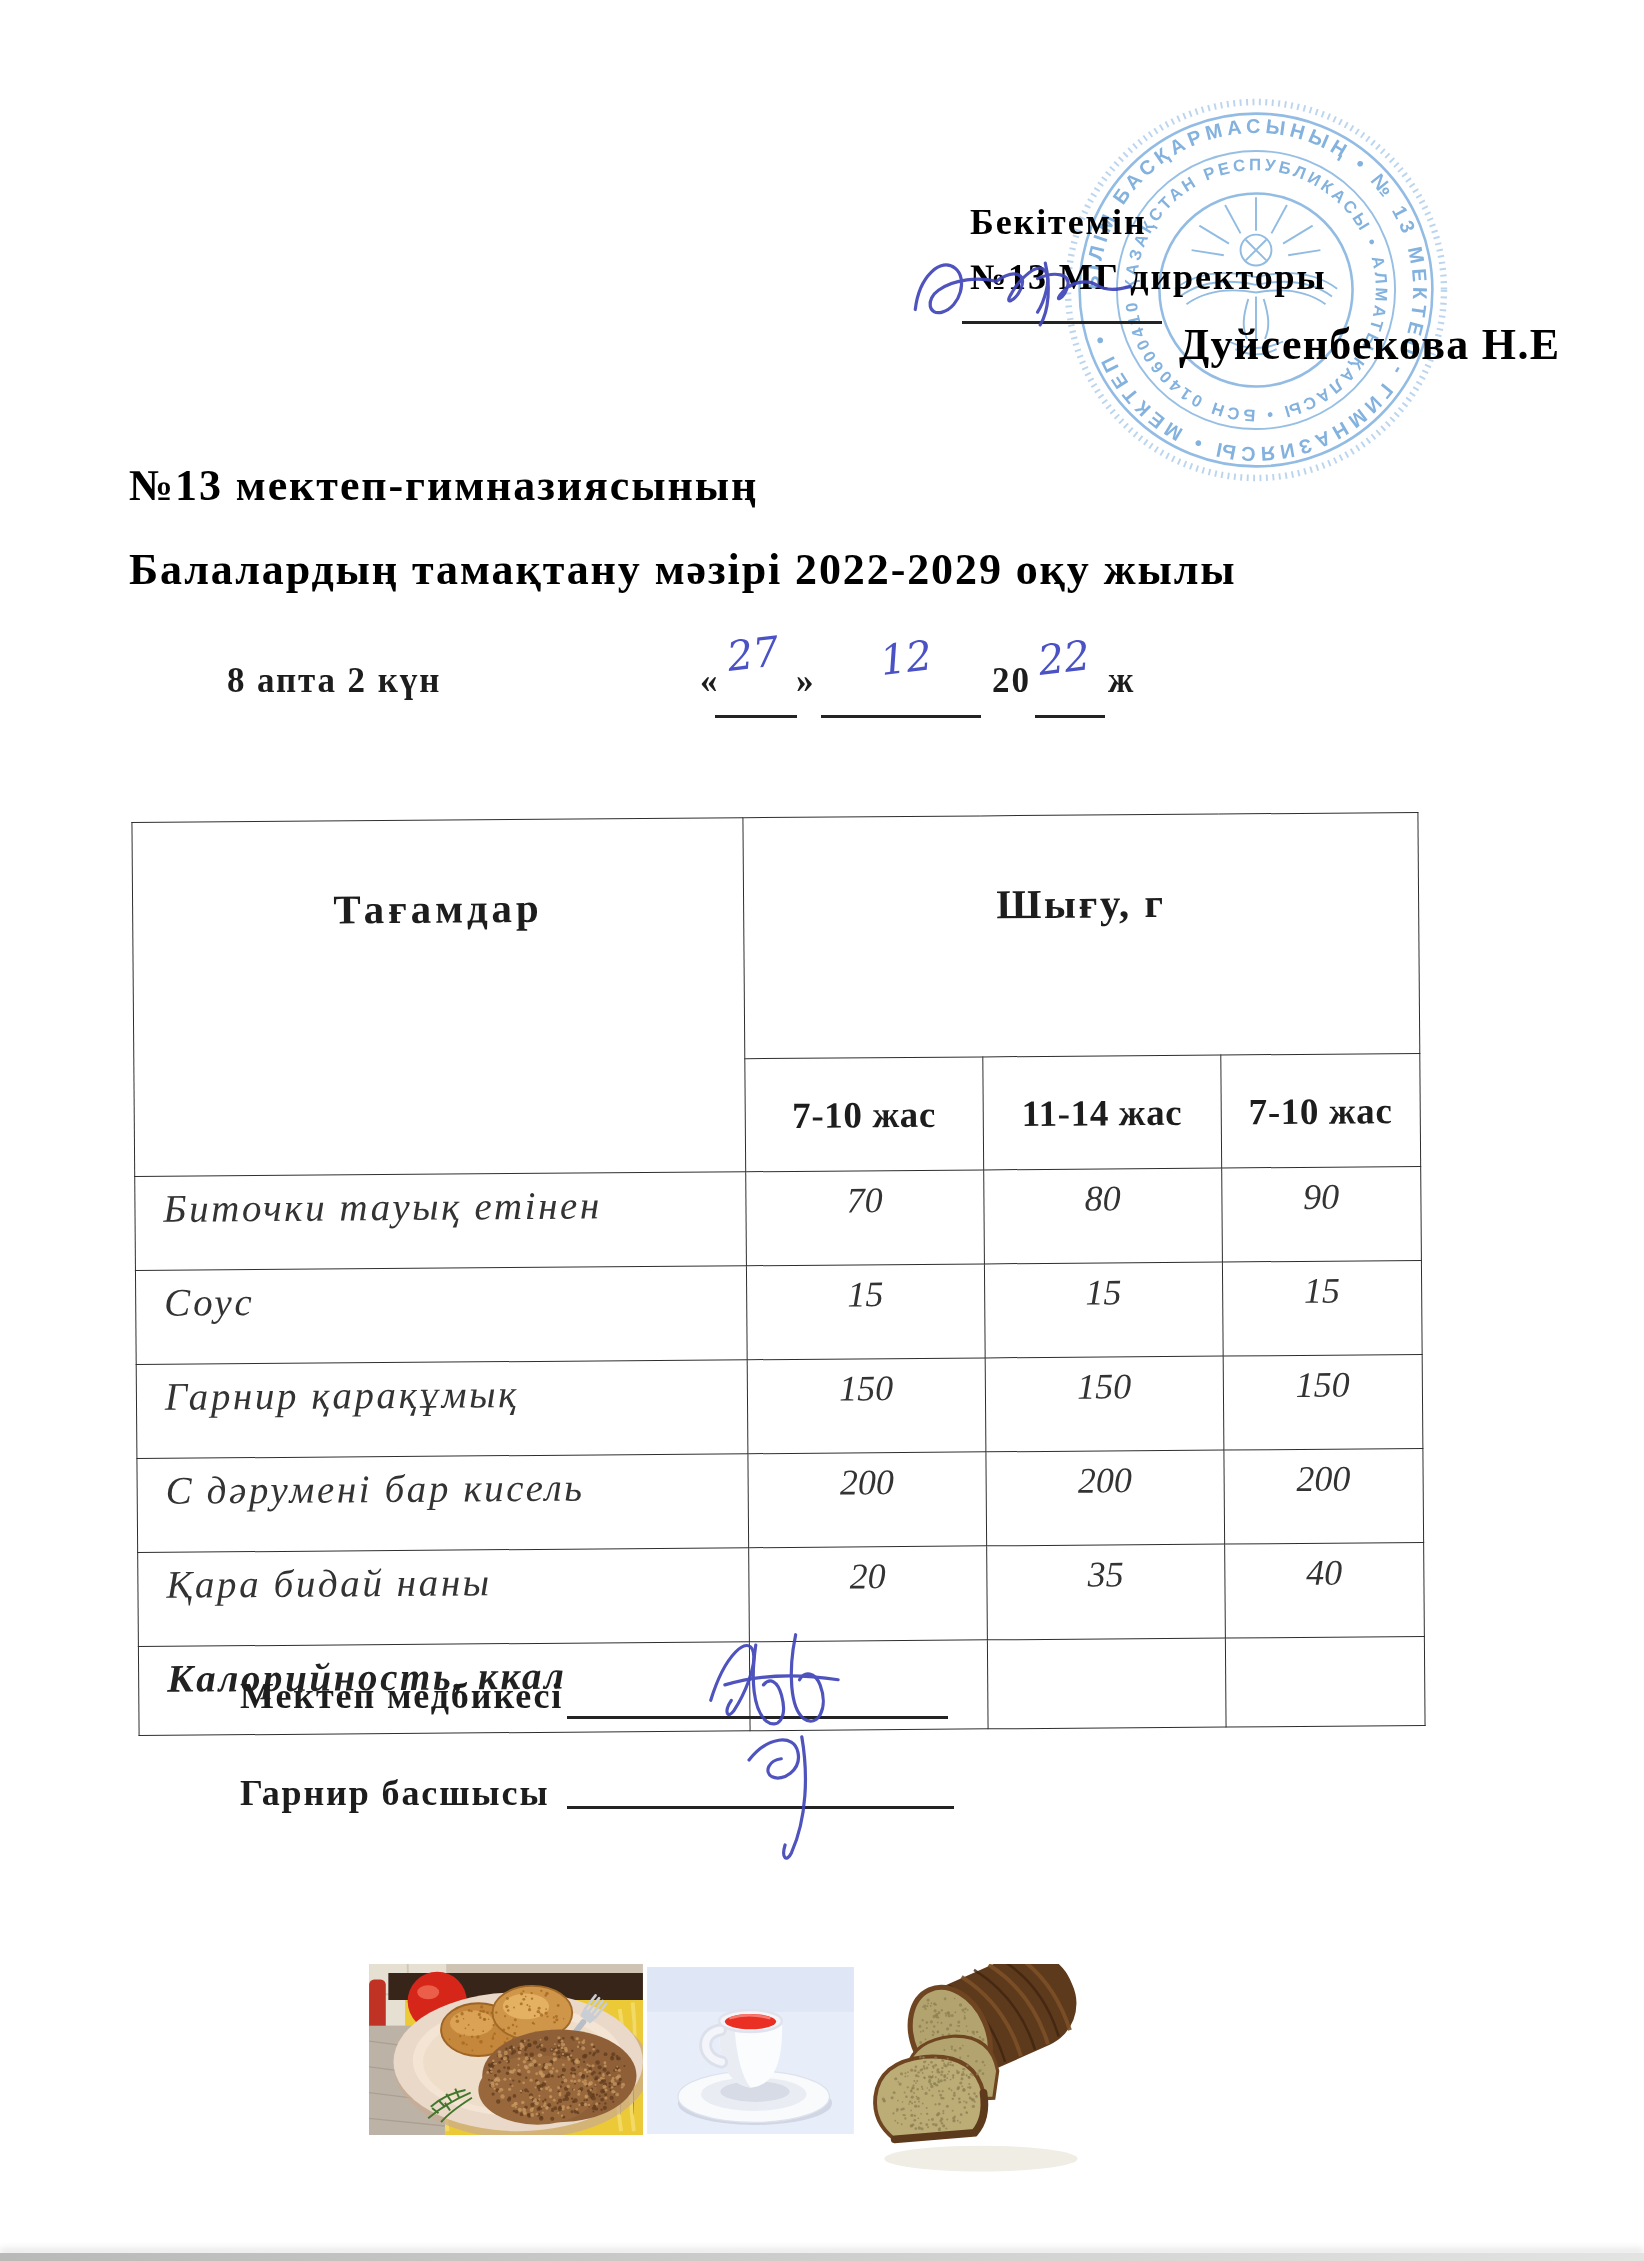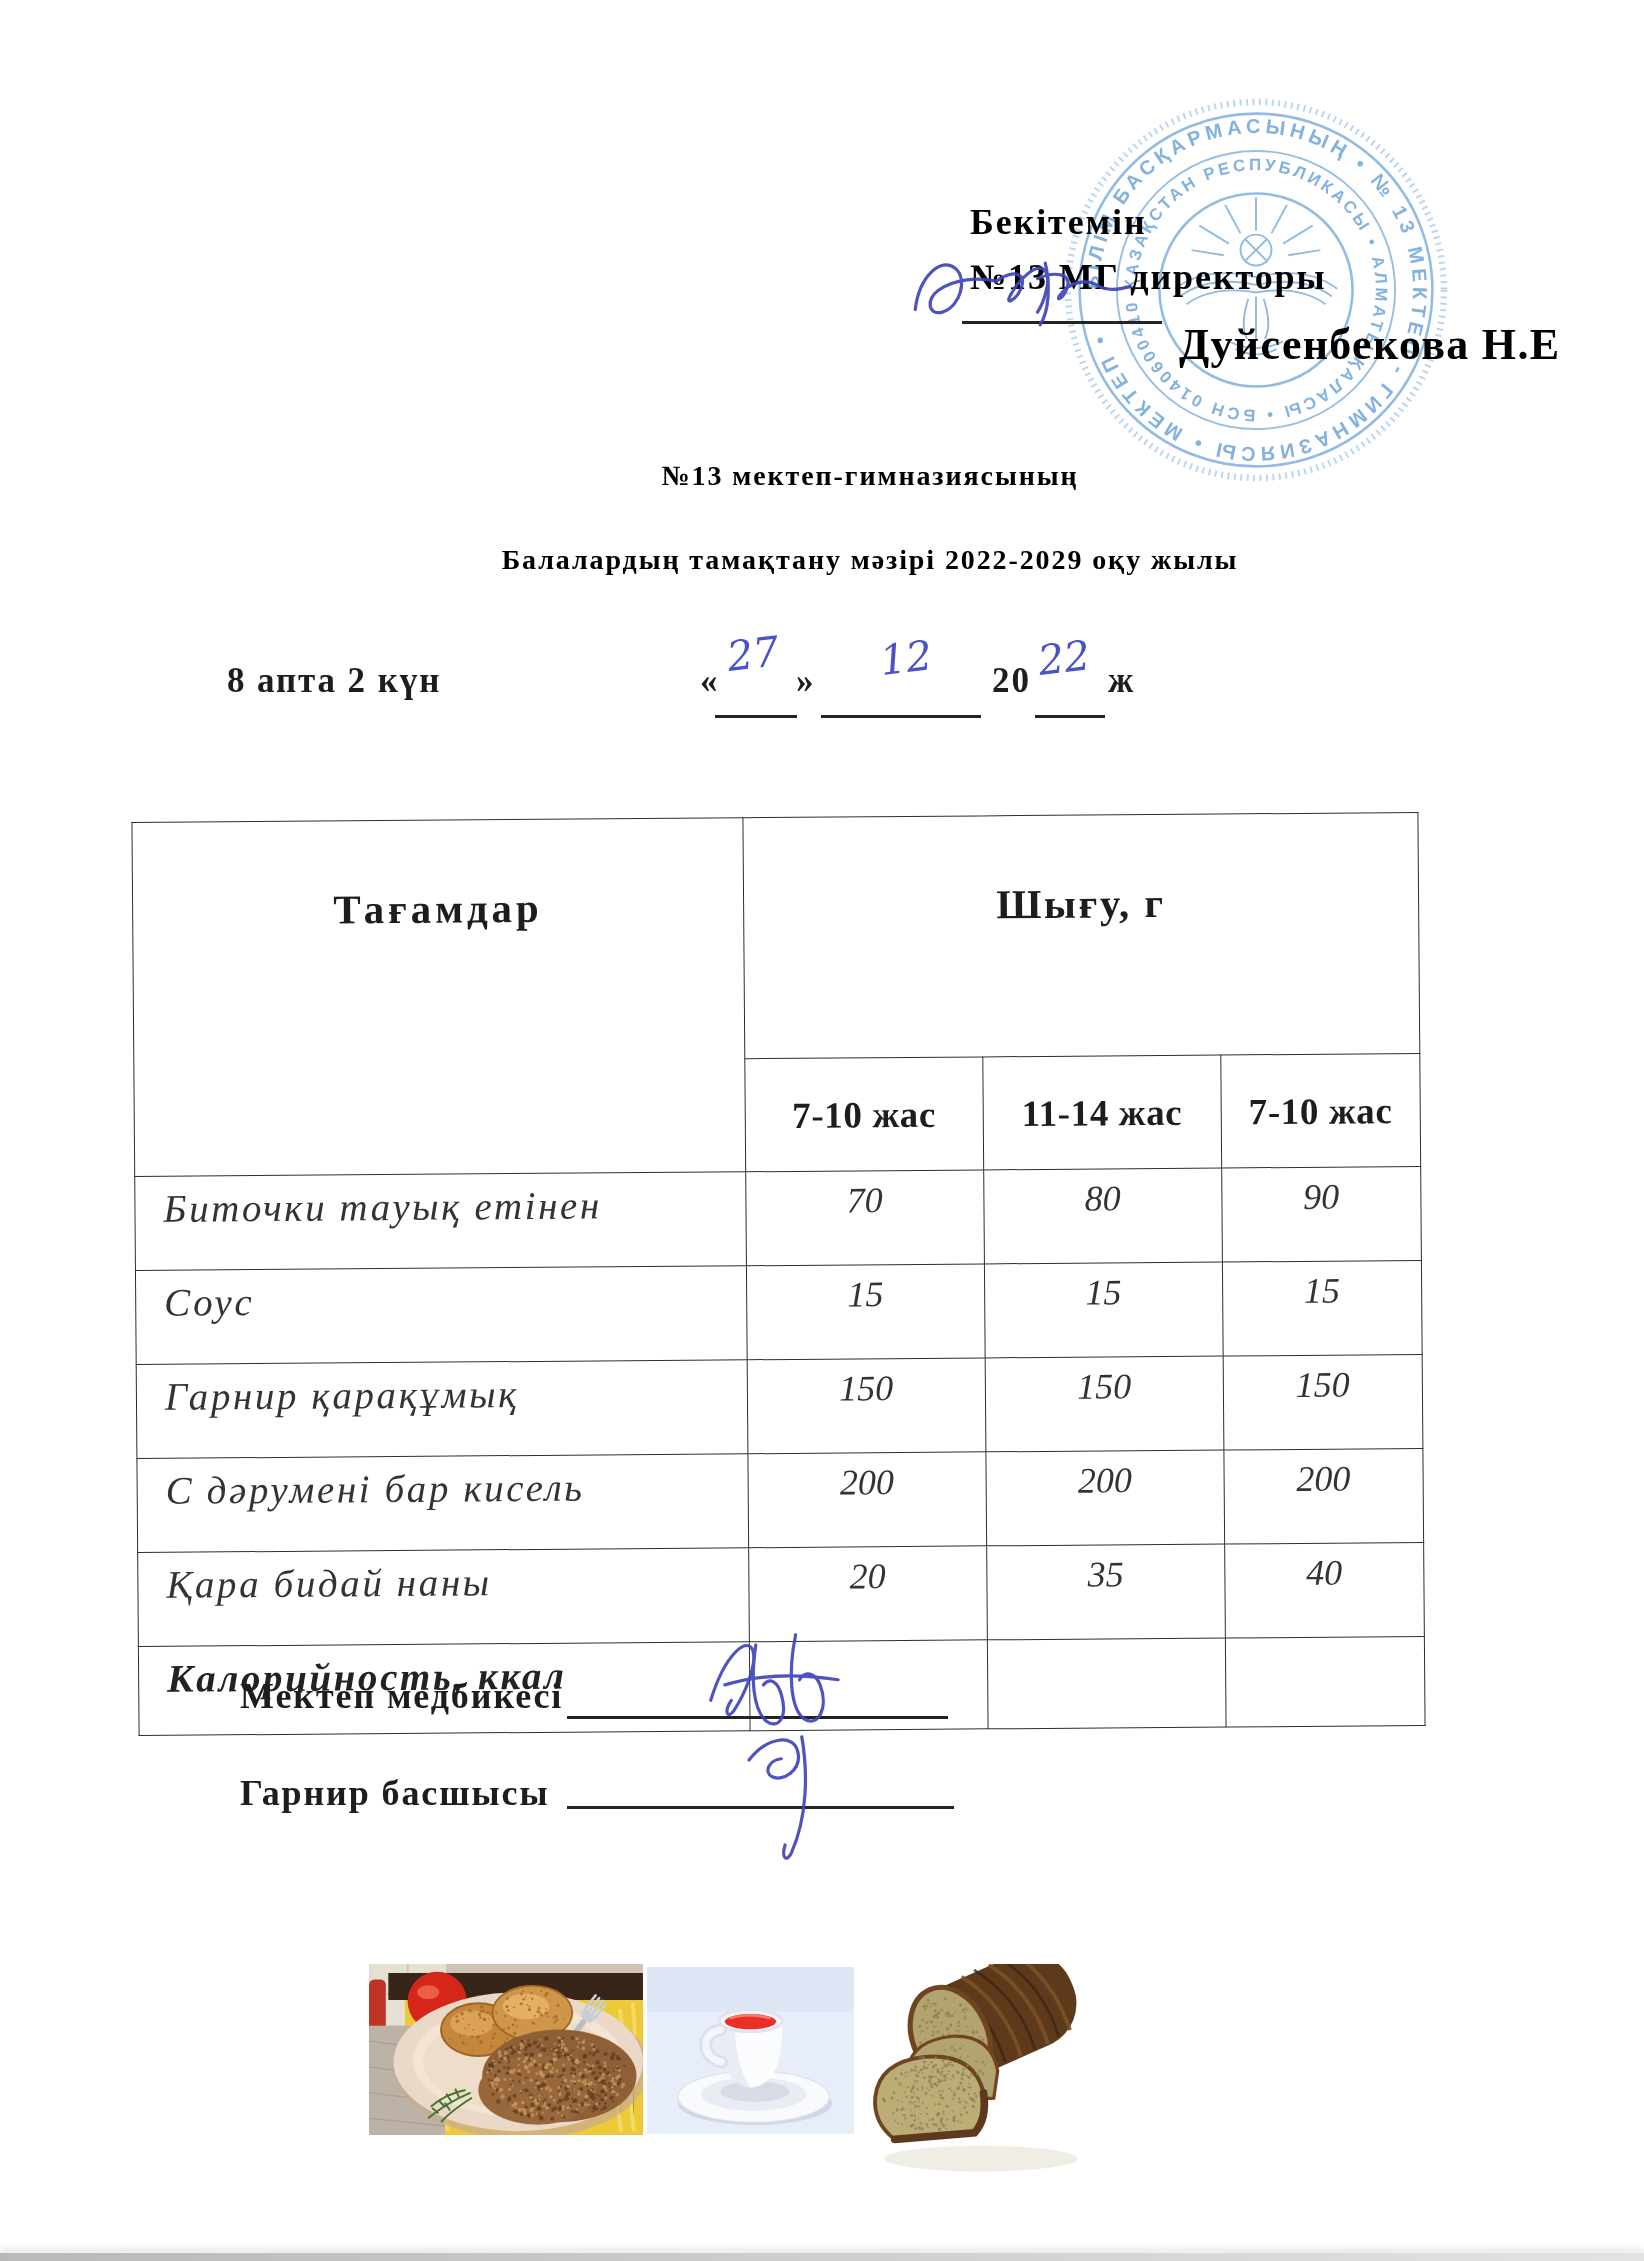--- a/index.html
+++ b/index.html
@@ -5,21 +5,21 @@
   html,body{margin:0;padding:0;background:#ffffff;}
   body{width:1644px;height:2261px;position:relative;overflow:hidden;
        font-family:"Liberation Serif", serif;color:#1d1d1d;}
   .abs{position:absolute;}
   .doc-text{color:#000000;letter-spacing:1.3px;margin-top:43px;}
   
   .approve{font-size:36px;font-weight:bold;letter-spacing:1.9px;}
   .signer{font-size:44px;font-weight:bold;letter-spacing:1.3px;}
   .uline{background:#232323;height:3.2px;}
   
-  .title-line{width:1482px;left:129px;text-align:center;font-size:28px;
+  .title-line{width:1482px;left:129px;font-size:44px;
               font-weight:bold;letter-spacing:1.9px;}
   
   .date-static{font-size:35px;font-weight:bold;letter-spacing:1.9px;}
   .hand{font-family:"DejaVu Serif", serif;font-style:italic;
         color:#4a52c6;font-size:41px;transform:rotate(-7deg);}
   
   .table-wrap{left:135px;top:817px;width:1287px;transform:rotate(-0.45deg);}
   table{border-collapse:collapse;width:100%;table-layout:fixed;}
   td{border:1.9px solid #2e2e2e;vertical-align:top;background:#fff;}
   tr.r-h1 td{height:175px;}

